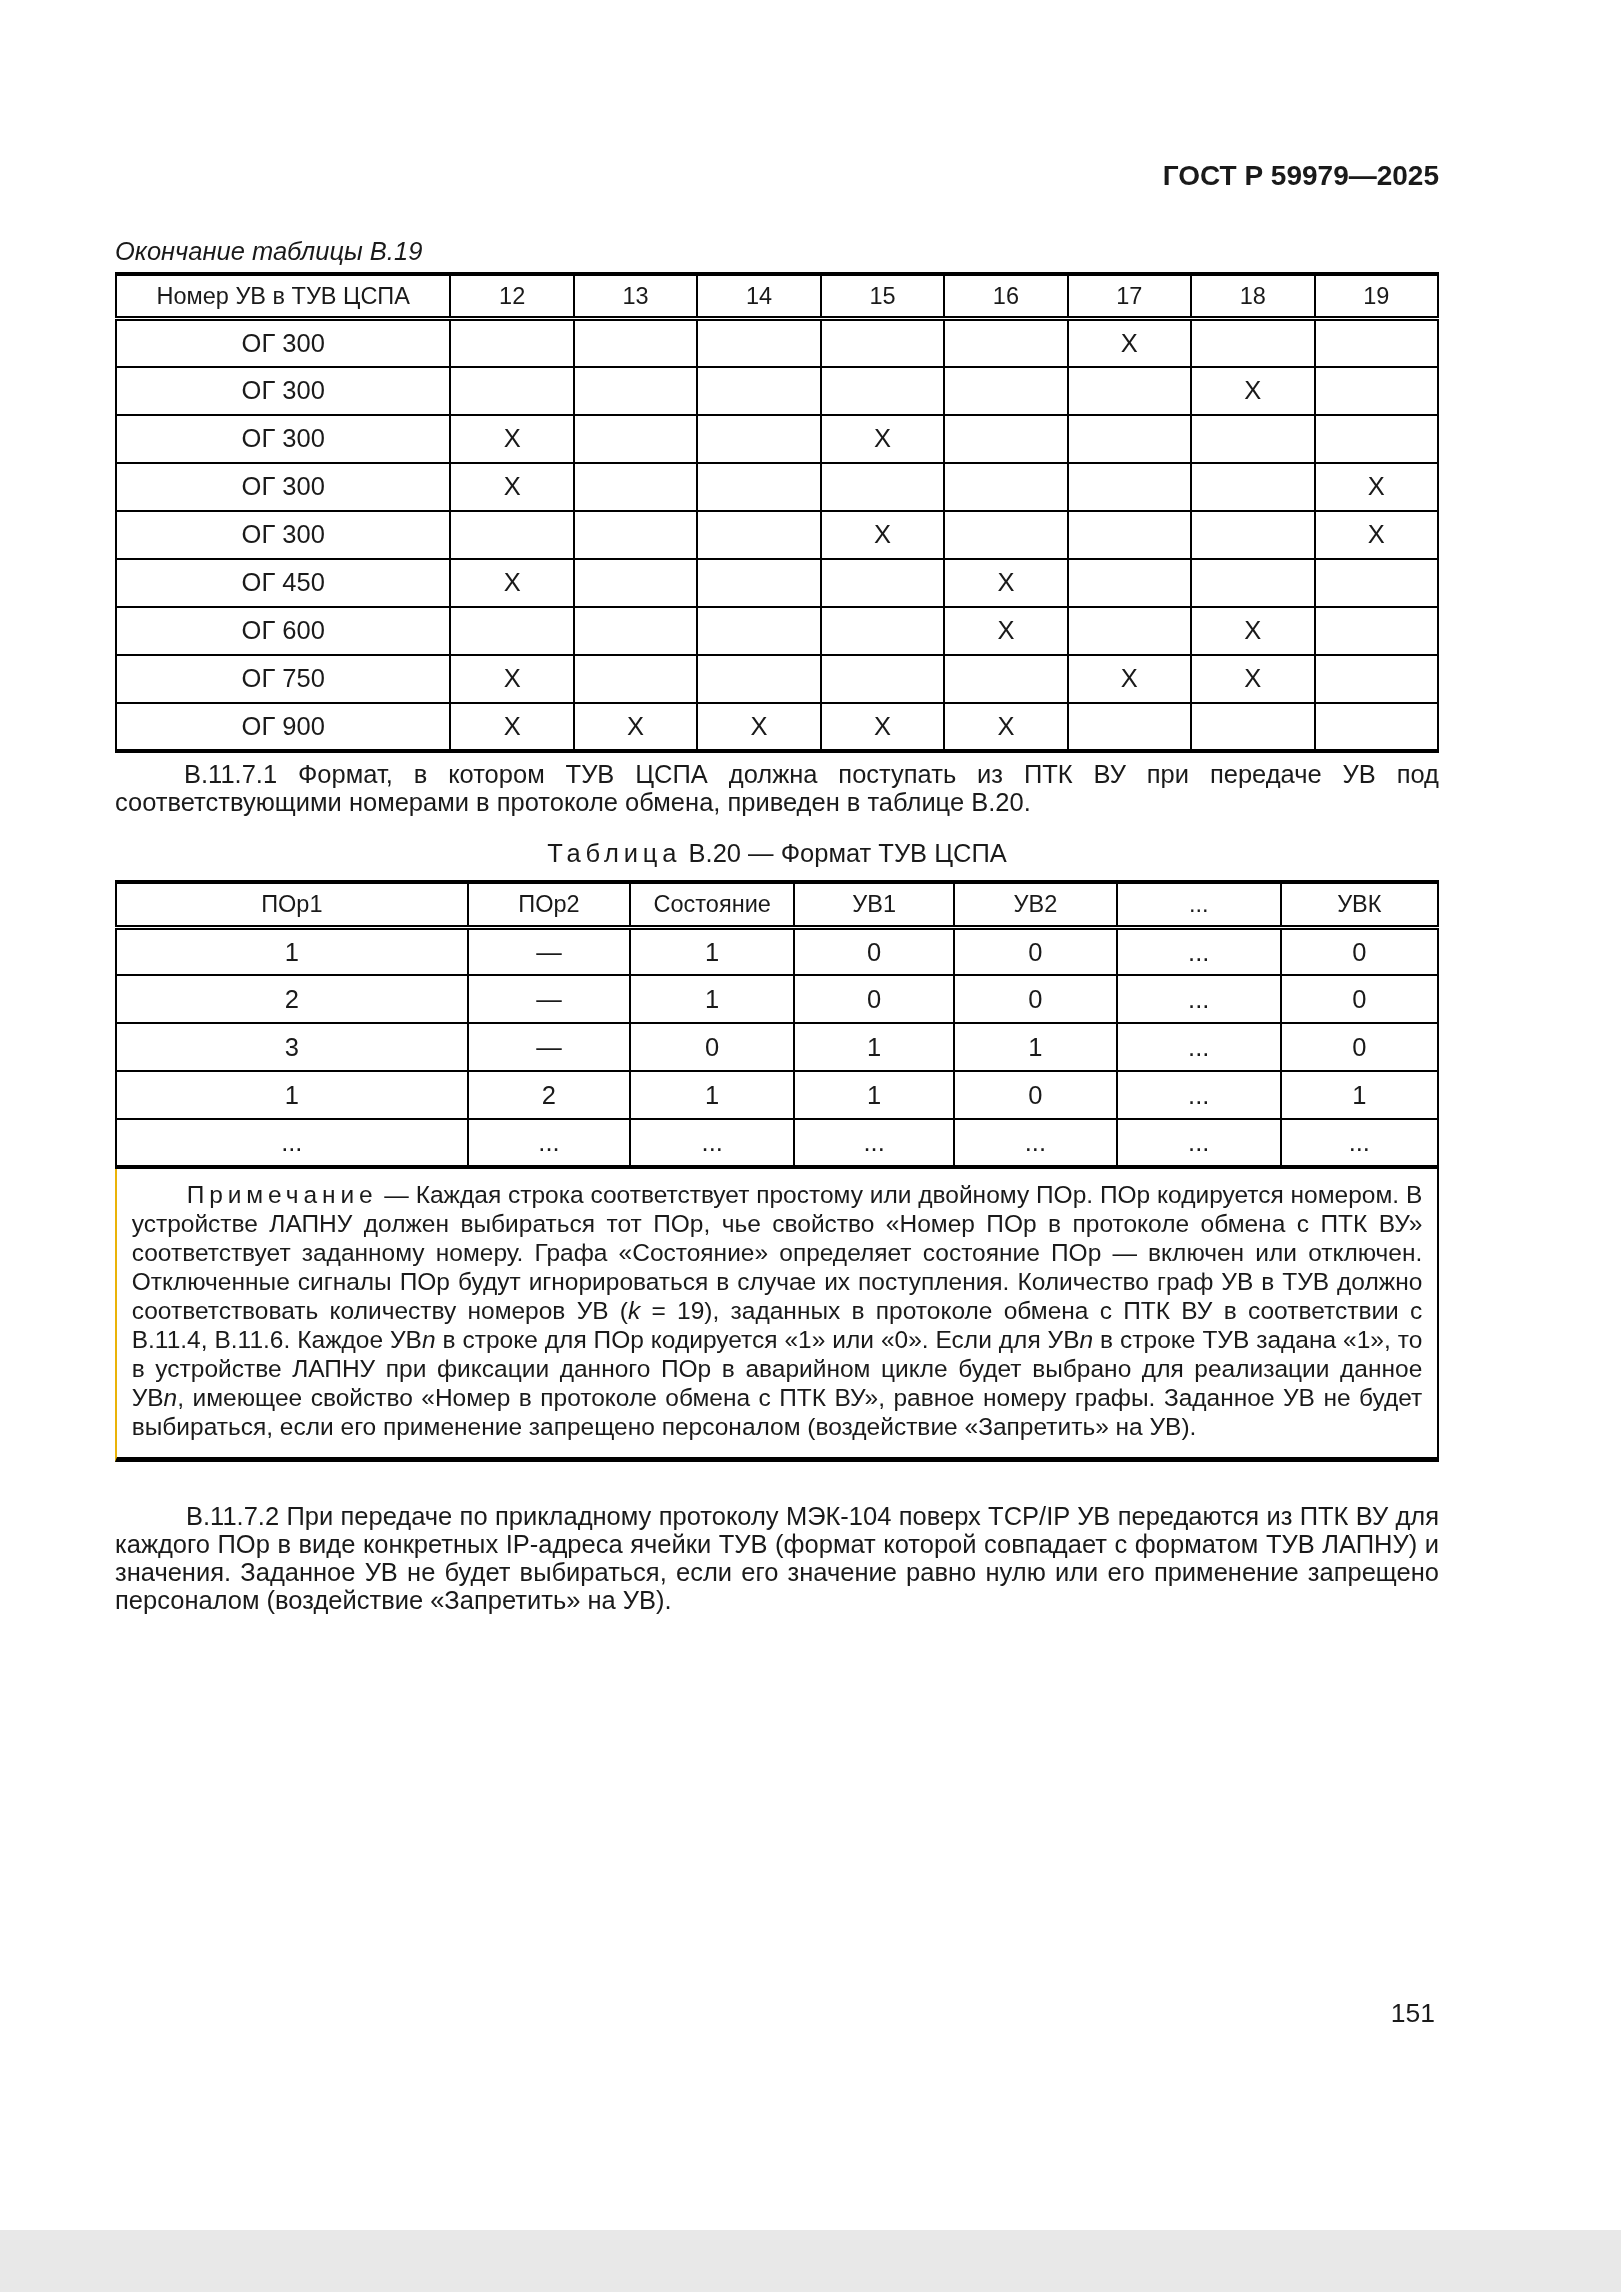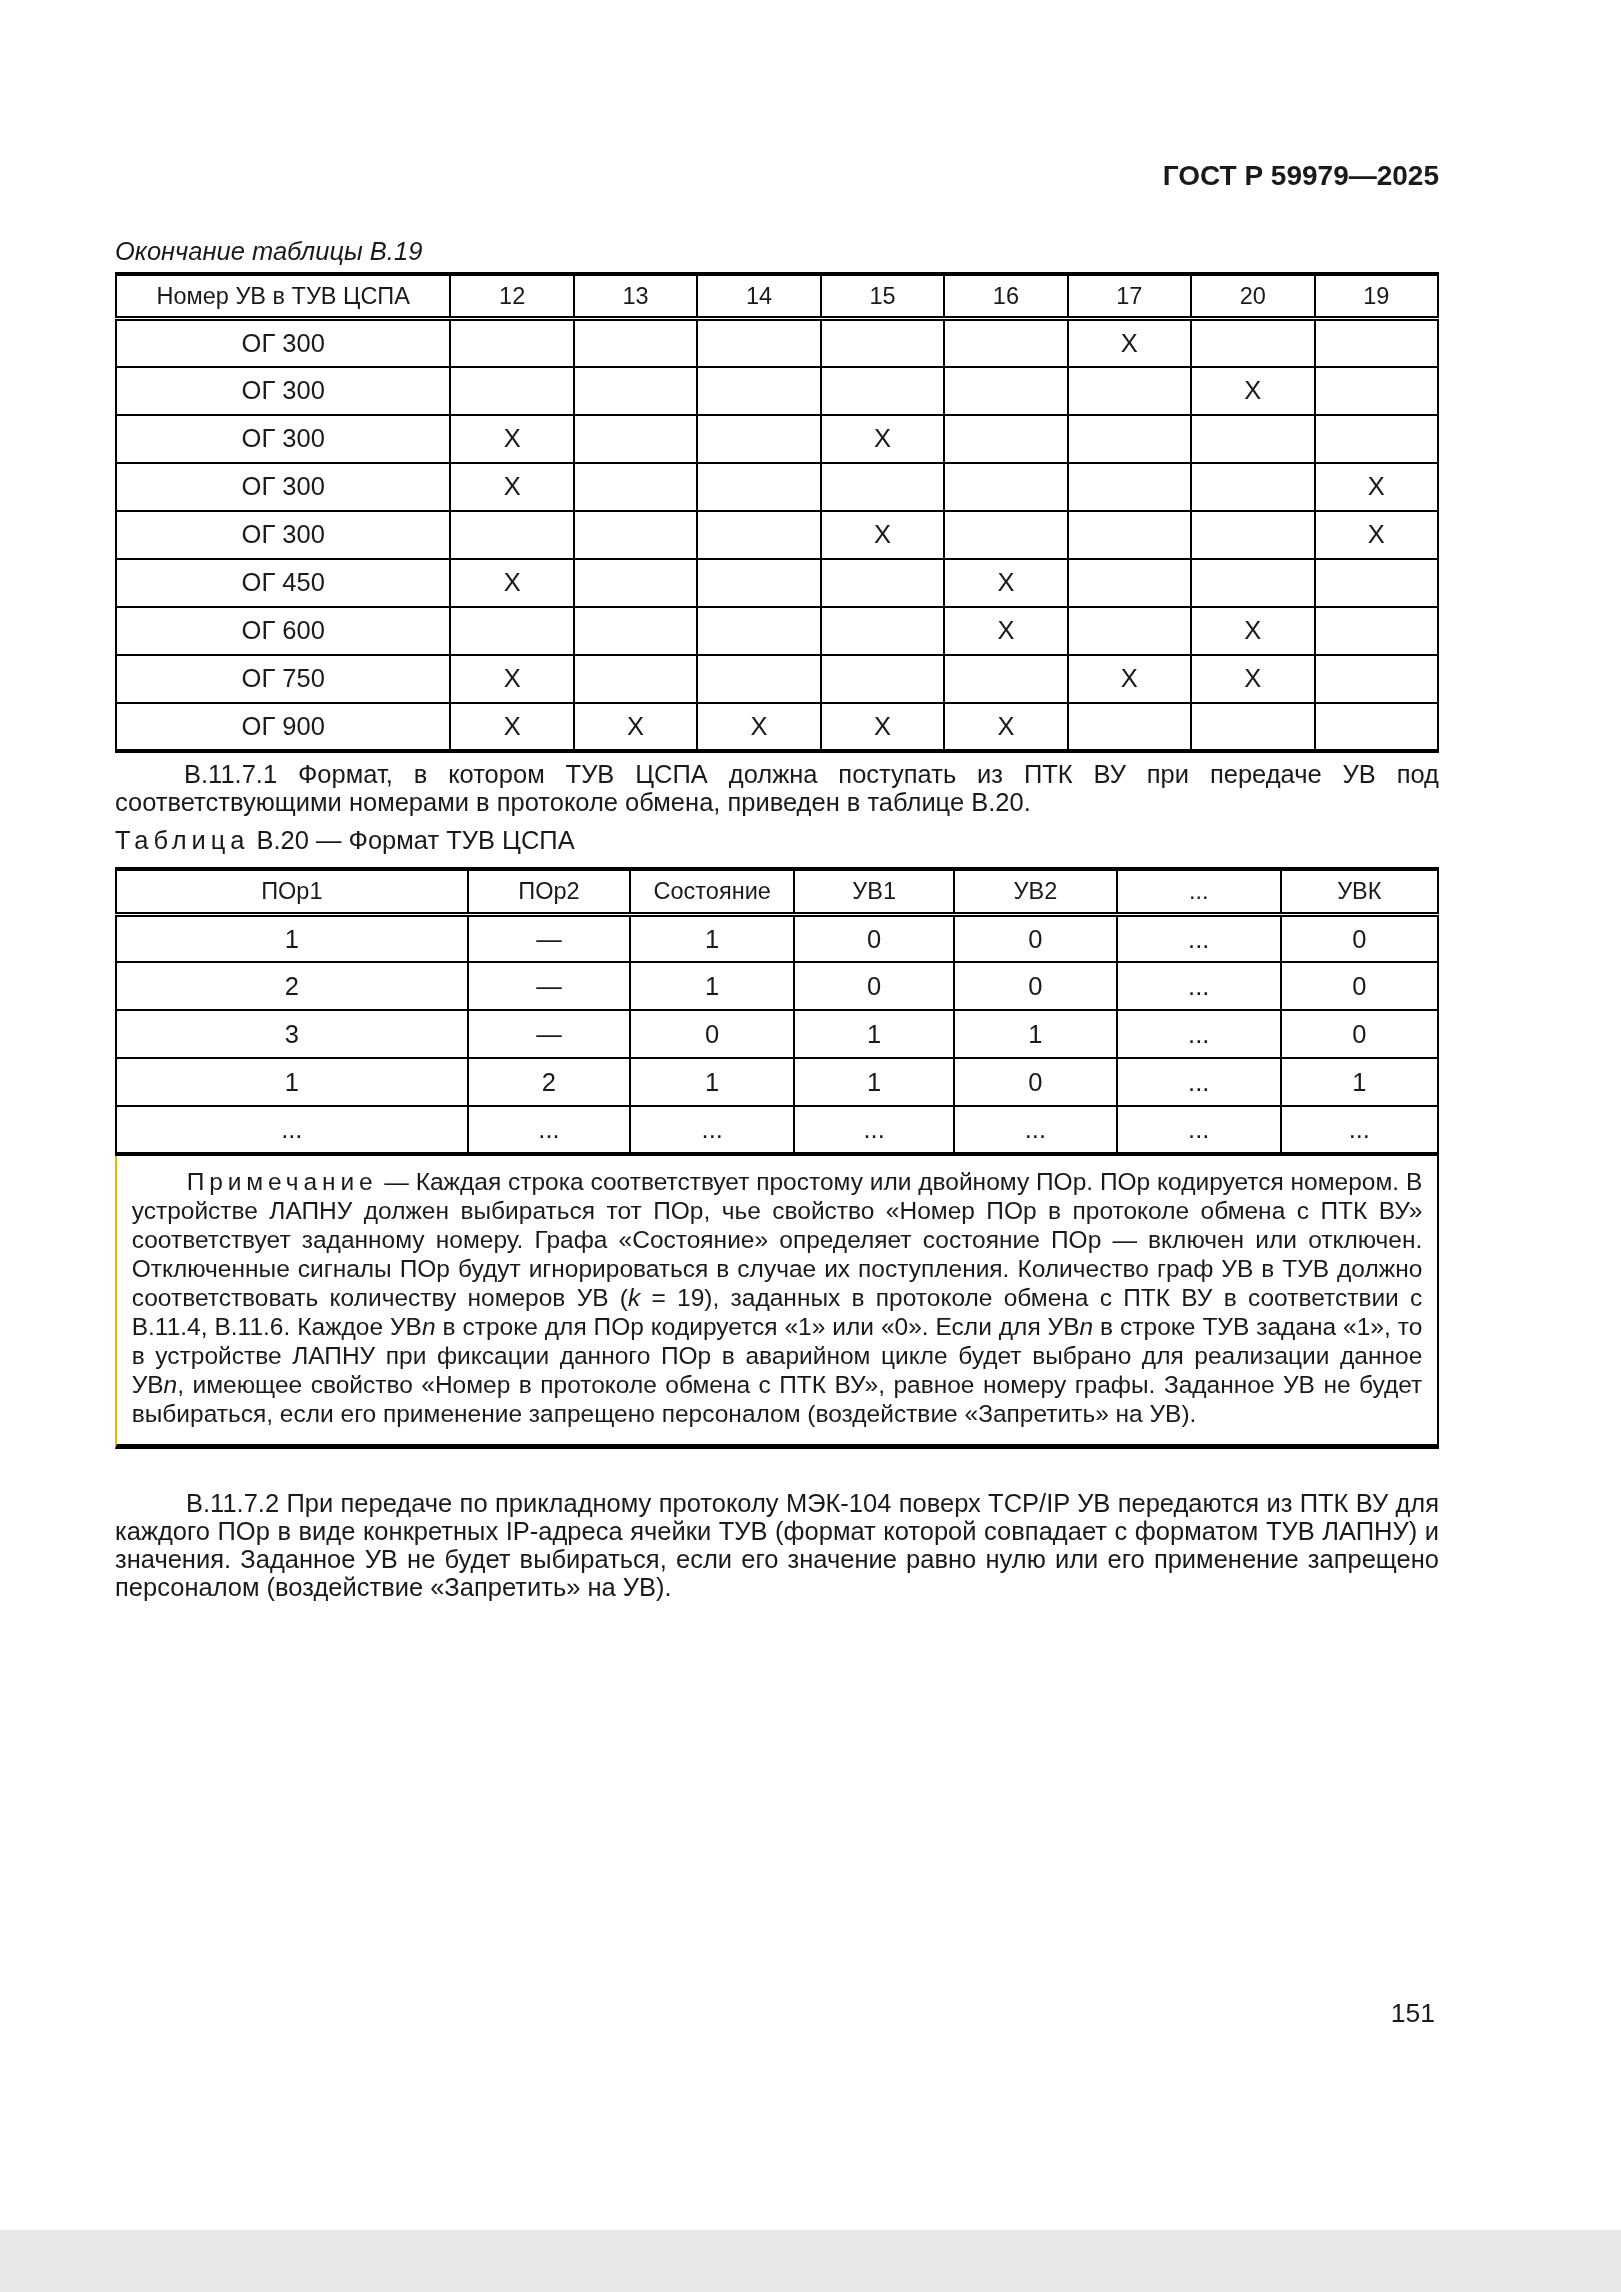--- a/index.html
+++ b/index.html
@@ -63,23 +63,24 @@
     line-height:29px;
   }
   .body-par {
     margin-top:6.9px;
     font-size:25.5px;
     line-height:28px;
     text-align:justify;
     text-indent:69px;
   }
   .table-caption {
-    margin-top:10px;
+    margin-top:23px;
     font-size:25.5px;
     line-height:29px;
+    text-align:center;
   }
   .spaced { letter-spacing:4.9px; }
   .t2 { margin-top:12.7px; border-bottom:4.9px solid #000; }
   .note-box {
     width:100%;
     border-left:2px solid #eab308;
     border-right:2px solid #000;
     border-bottom:5.9px solid #000;
     padding:10.8px 14.7px 15.7px 14.7px;
     font-size:24.5px;
@@ -122,21 +123,21 @@
       </colgroup>
       <thead>
         <tr>
             <th>Номер УВ в ТУВ ЦСПА</th>
             <th>12</th>
             <th>13</th>
             <th>14</th>
             <th>15</th>
             <th>16</th>
             <th>17</th>
-            <th>20</th>
+            <th>18</th>
             <th>19</th>
           </tr>
       </thead>
       <tbody>
           <tr>
             <td>ОГ 300</td>
             <td></td>
             <td></td>
             <td></td>
             <td></td>

